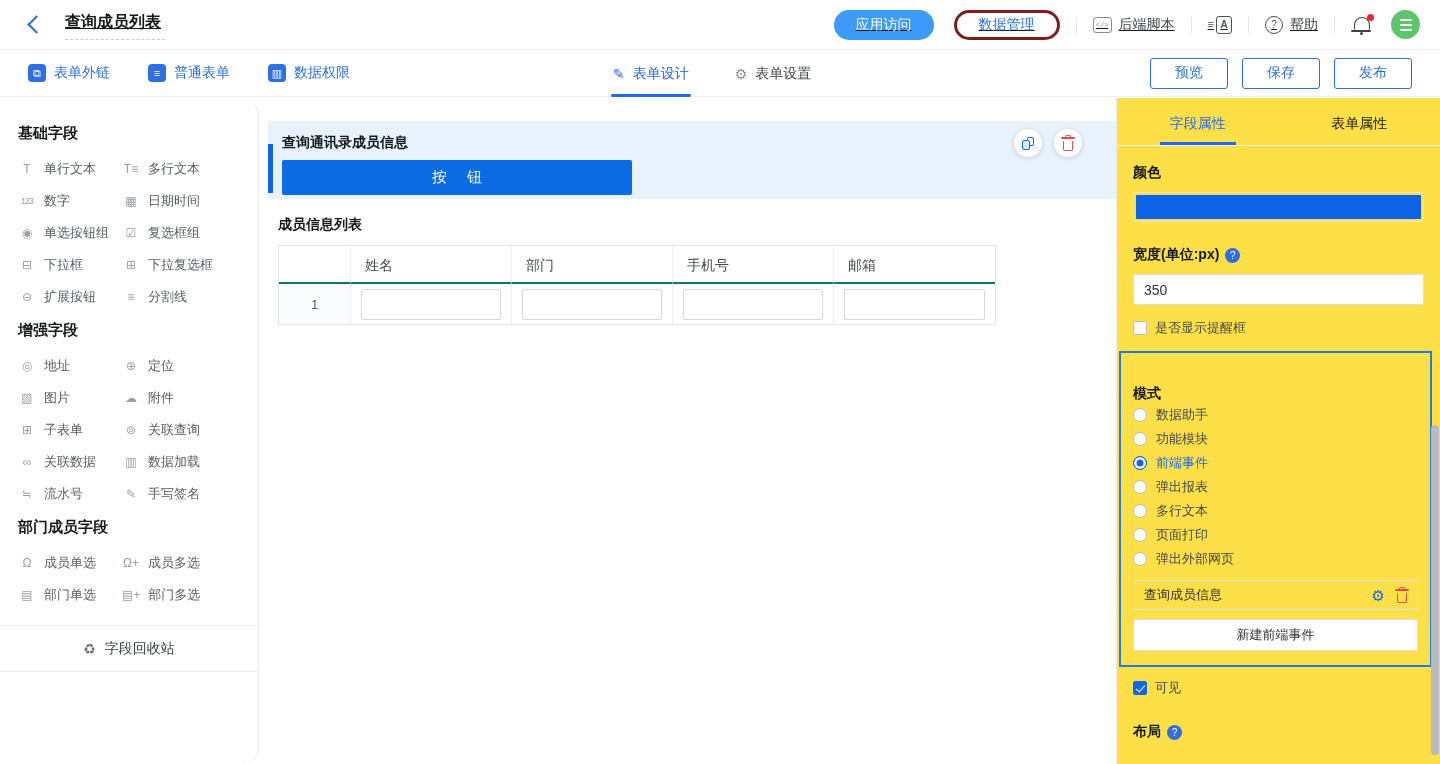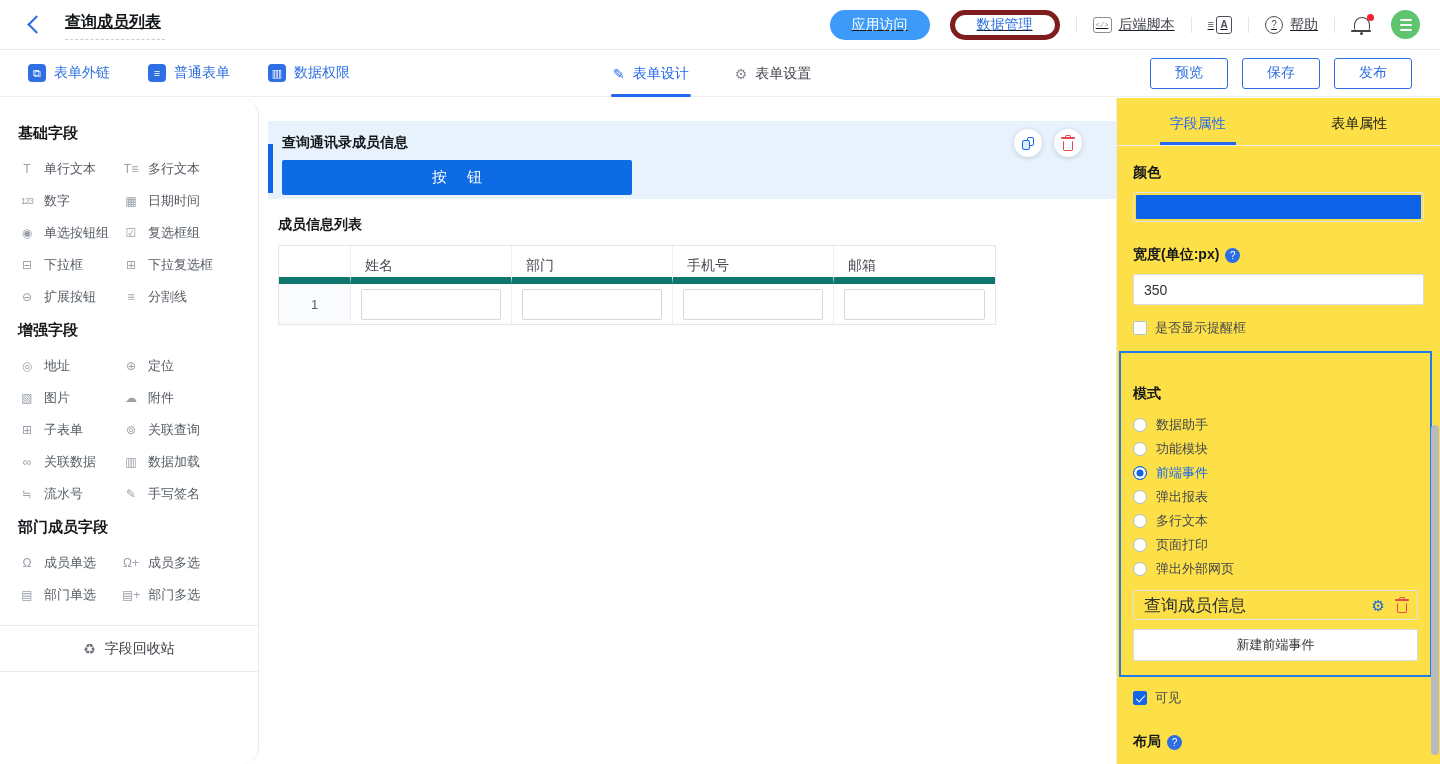--- a/index.html
+++ b/index.html
@@ -6,21 +6,21 @@
   body{width:1440px;height:764px;font-family:"Liberation Sans","DejaVu Sans",sans-serif;color:#17191c;background:#fff;overflow:hidden;}
   .app{position:relative;width:1440px;height:764px;overflow:hidden;background:#fff;}
 
   
   .top{height:50px;border-bottom:1px solid #e9ebee;display:flex;align-items:center;padding:14px 20px;box-sizing:border-box;text-decoration:underline;}
   .chev{width:11px;height:11px;border-left:2.2px solid #2d6fe0;border-bottom:2.2px solid #2d6fe0;transform:rotate(45deg);margin-left:10px;cursor:pointer;flex:none;}
   .doc-title{margin-left:22px;font-size:16px;font-weight:700;color:#15181b;padding:2px 4px 6px 0;border-bottom:1px dashed #c6ccd3;}
   .top-sp{flex:1;}
   .pill{height:30px;border-radius:16px;display:flex;align-items:center;padding:0 22px;font-size:14px;cursor:pointer;box-sizing:border-box;}
   .pill.primary{background:#3d9af8;color:#fff;}
-  .pill.outline{border:5px solid #7f1d1d;color:#2d6fe0;background:#fff;margin-left:20px;}
+  .pill.outline{border:3px solid #7f1d1d;color:#2d6fe0;background:#fff;margin-left:20px;}
   .vdiv{width:1px;height:16px;background:#e2e4e8;margin:0 16px;flex:none;}
   .hbtn{display:flex;align-items:center;gap:7px;font-size:14px;color:#3c4147;cursor:pointer;}
   .code-ic{width:17px;height:14px;border:1.2px solid #878d94;border-radius:3px;color:#878d94;font-size:7px;display:flex;align-items:center;justify-content:center;font-family:"Liberation Mono",monospace;}
   .lang-ic{display:flex;align-items:center;gap:2px;color:#4a4f55;cursor:pointer;}
   .lang-ic .lines{font-size:11px;line-height:1;}
   .lang-ic .abox{width:14px;height:16px;border:1.3px solid #4a4f55;border-radius:3px;font-size:10px;font-weight:700;display:flex;align-items:center;justify-content:center;}
   .q-ring{width:16px;height:16px;border:1.3px solid #4a4f55;border-radius:50%;font-size:10px;display:flex;align-items:center;justify-content:center;color:#4a4f55;}
   .bell-wrap{position:relative;width:22px;height:22px;display:flex;align-items:flex-start;justify-content:center;padding-top:3px;box-sizing:border-box;cursor:pointer;}
   .bell-ic{position:relative;width:14px;height:12px;border:1.6px solid #3f444a;border-bottom:none;border-radius:8px 8px 2px 2px;}
   .bell-ic::before{content:"";position:absolute;left:-4px;bottom:-2px;width:20px;height:1.6px;background:#3f444a;border-radius:1px;}
@@ -69,21 +69,21 @@
   .copy-ic{position:relative;width:12px;height:13px;}
   .copy-ic::before{content:"";position:absolute;right:0;top:0;width:7px;height:9px;border:1.5px solid #1466e8;border-radius:2px;background:#fff;box-sizing:border-box;}
   .copy-ic::after{content:"";position:absolute;left:0;bottom:0;width:8px;height:10px;border:1.5px solid #1466e8;border-radius:2px;background:#dcebff;box-sizing:border-box;}
   .trash-ic{position:relative;width:10px;height:10px;border:1.5px solid currentColor;border-top:none;border-radius:1px 1px 2px 2px;margin-top:5px;box-sizing:border-box;}
   .trash-ic::before{content:"";position:absolute;left:-3.5px;top:-3.2px;width:14px;height:1.5px;background:currentColor;border-radius:1px;}
   .trash-ic::after{content:"";position:absolute;left:1px;top:-6px;width:4px;height:2px;border:1.5px solid currentColor;border-bottom:none;border-radius:2px 2px 0 0;box-sizing:content-box;}
 
   .tblock{margin:17px 0 0 18px;width:718px;}
   .ttitle{font-size:14px;font-weight:700;color:#15181b;}
   .grid-table{margin-top:11px;border:1px solid #e4e6ea;display:grid;grid-template-columns:72px 1fr 1fr 1fr 1fr;box-sizing:border-box;}
-  .gcell{border-right:1px solid #eceef1;border-bottom:7px solid #0f766e;box-sizing:border-box;}
+  .gcell{border-right:1px solid #eceef1;border-bottom:2px solid #0f766e;box-sizing:border-box;}
   .gcell:nth-child(5n){border-right:none;}
   .ghead{height:38px;line-height:38px;padding-left:14px;font-size:14px;color:#454a51;background:#fff;}
   .gbody{height:40px;border-bottom:none;display:flex;align-items:center;}
   .gidx{justify-content:center;background:#fafbfc;color:#5c6167;font-size:13px;}
   .ginp{padding:0 10px;}
   .ginp input{width:100%;height:31px;border:1px solid #d5d8dd;border-radius:2px;box-sizing:border-box;background:#fff;outline:none;font-size:13px;padding:0 6px;}
 
   
   .panel{position:absolute;right:0;top:98px;bottom:0;width:324px;border-left:1px solid #e9ebee;box-sizing:border-box;background:#fde047;padding:4px 16px;overflow:hidden;}
   .ptabs{height:43px;margin:0 -16px;border-bottom:1px solid #edeff1;display:flex;}
@@ -100,26 +100,26 @@
   .cb.checked{background:#1466e8;border-color:#1466e8;}
   .cb.checked::after{content:"";position:absolute;left:4px;top:1px;width:4px;height:8px;border-right:1.7px solid #fff;border-bottom:1.7px solid #fff;transform:rotate(42deg);}
   .cblbl{font-size:13px;color:#43474d;}
   .hibox{margin:14px -8px 0 -14px;border:2px solid #1f7ce8;padding:12px 12px 14px 12px;}
   .rrow{display:flex;align-items:center;gap:9px;height:24px;cursor:pointer;}
   .radio{width:14px;height:14px;border:1.5px solid #b4bac2;border-radius:50%;box-sizing:border-box;background:#fff;flex:none;}
   .rrow.sel .radio{border-color:#1063e0;background:#1063e0;box-shadow:inset 0 0 0 2.5px #fff;}
   .rlabel{font-size:13px;color:#43474d;}
   .rrow.sel .rlabel{color:#1d6ae5;}
   .eventrow{margin-top:9px;border:1px solid #dfe2e6;border-radius:2px;height:30px;display:flex;align-items:center;padding:0 10px;box-sizing:border-box;}
-  .ename{flex:1;font-size:17px;color:#303133;}
+  .ename{flex:1;font-size:13px;color:#303133;}
   .gear{color:#1466e8;font-size:15px;line-height:1;cursor:pointer;}
   .etrash{color:#e5484d;margin-left:12px;cursor:pointer;display:flex;}
   .newbtn{margin-top:9px;border:1px solid #d9dce0;border-radius:2px;height:30px;display:flex;align-items:center;justify-content:center;font-size:13px;color:#303133;background:#fff;cursor:pointer;}
   .thumb{position:absolute;right:1px;top:327px;width:8px;height:330px;border-radius:4px;background:#b9babd;cursor:pointer;}
-  .mt18{margin-top:18px;}.mt24{margin-top:24px;}.mt12{margin-top:12px;}.mt26{margin-top:26px;}.mt10{margin-top:10px;}
+  .mt18{margin-top:18px;}.mt24{margin-top:24px;}.mt12{margin-top:12px;}.mt26{margin-top:26px;}.mt10{}
 </style>
 </head>
 <body>
 
 <div class="app">
 
   <div class="top">
     <div class="chev"></div>
     <div class="doc-title">查询成员列表</div>
     <div class="top-sp"></div>

